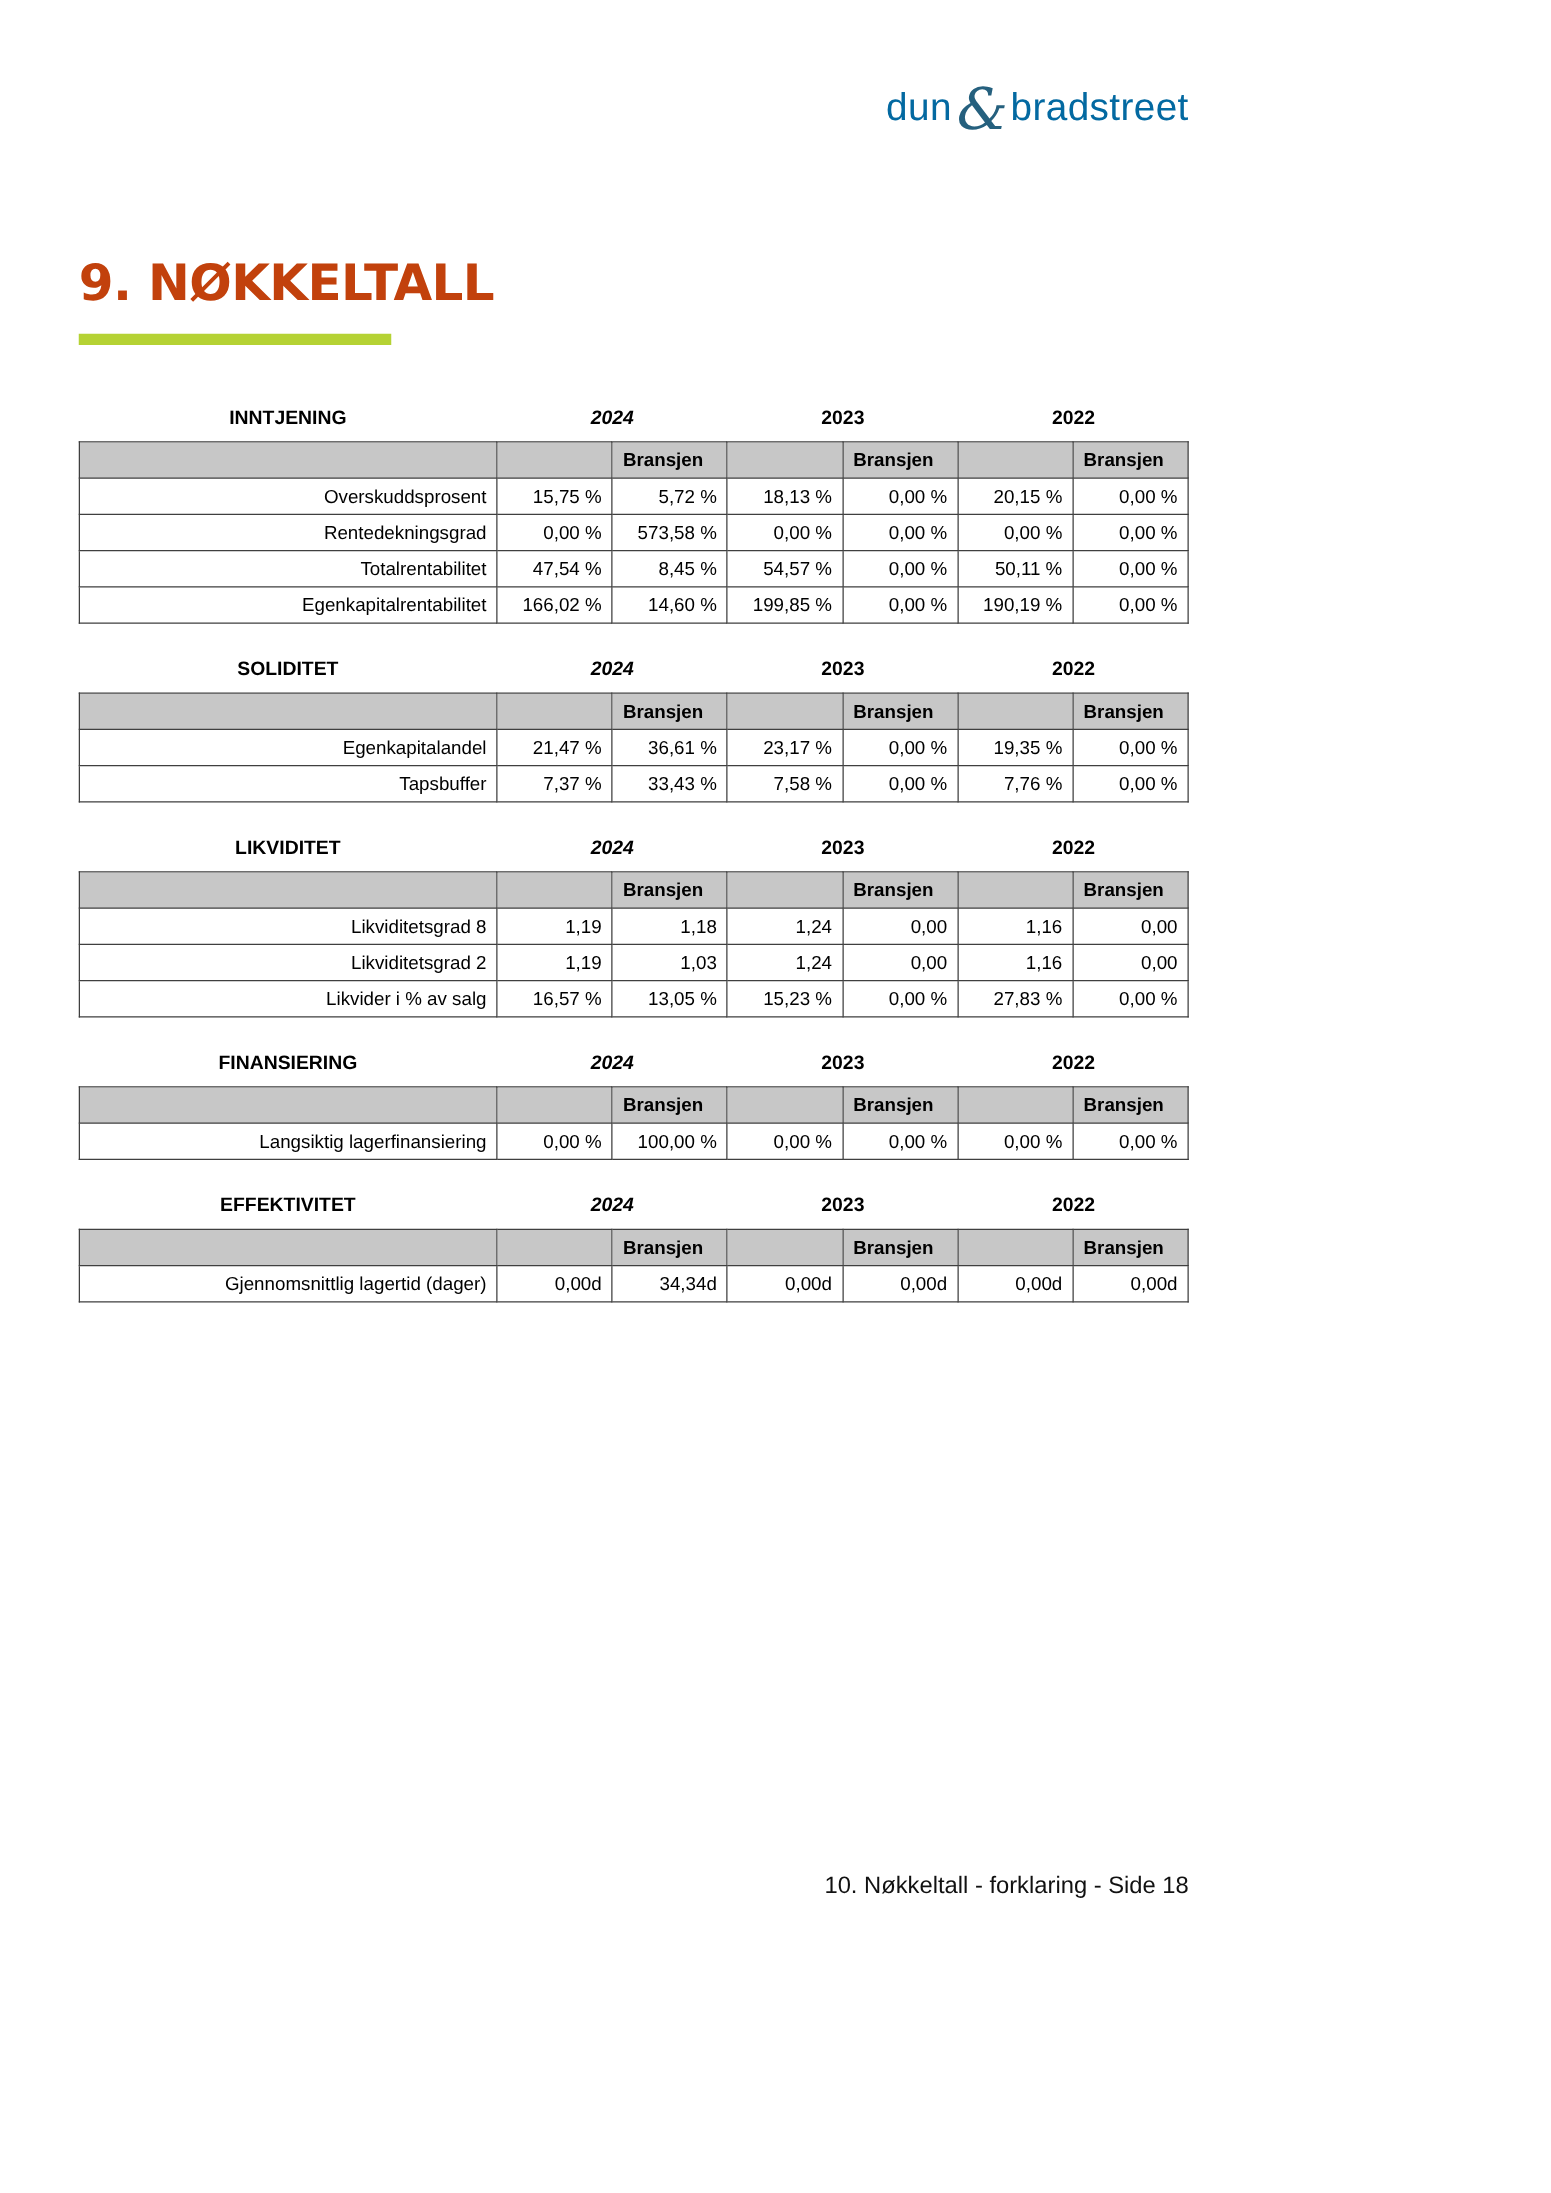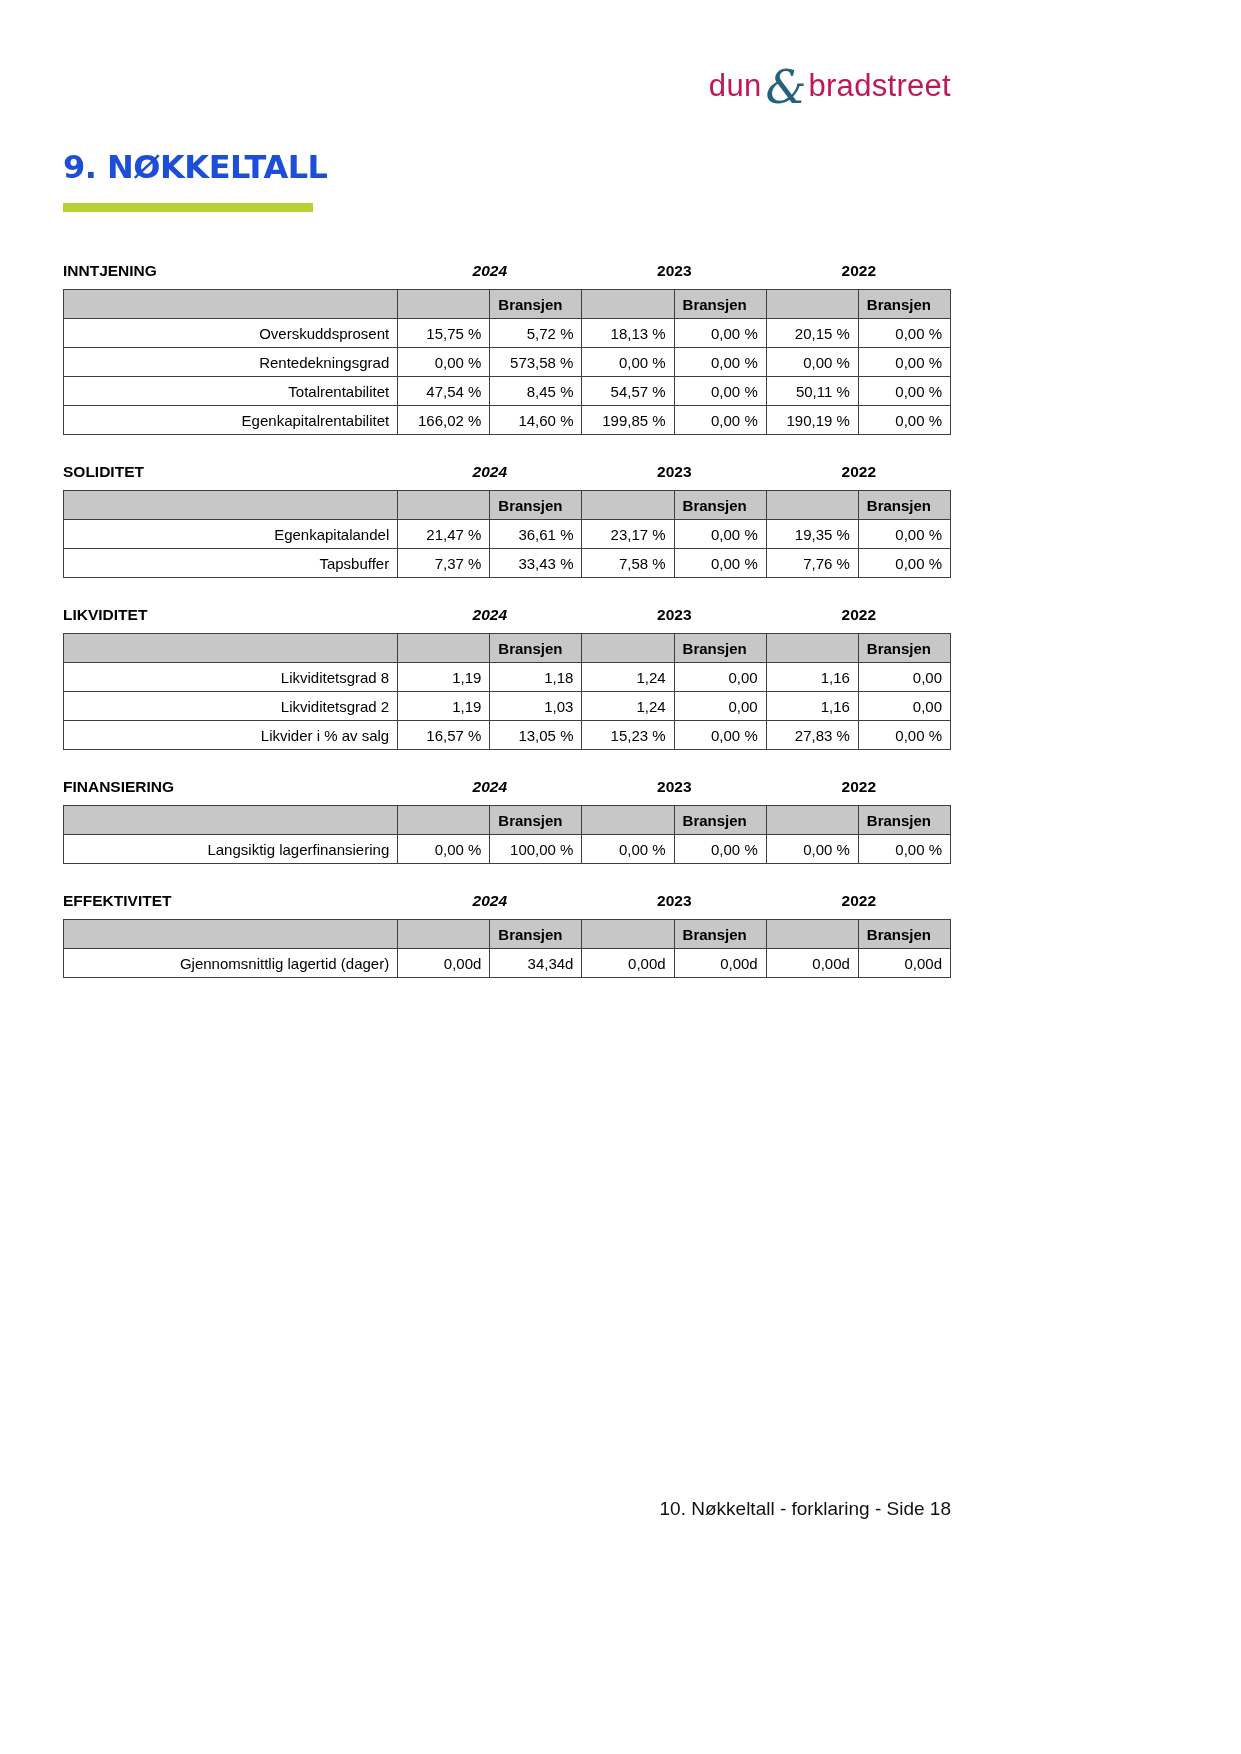--- a/index.html
+++ b/index.html
@@ -9,48 +9,48 @@
     font-family:"Liberation Sans", sans-serif;
     color:#000;
     position:relative;
   }
   .page { position:relative; width:1241px; height:1754px; overflow:hidden; background:#fff; }
   .content { position:absolute; left:63px; top:0; width:888px; }
 
   
   .logo { margin-top:68px; text-align:right; white-space:nowrap; }
   .lg-word {
-    font-size:31px; color:#be185d; letter-spacing:0.3px; font-weight:400;
+    font-size:31px; color:#0369a1; letter-spacing:0.3px; font-weight:400;
   }
   .lg-amp {
     font-family:"DejaVu Serif", serif;
     font-style:italic;
     font-size:46px; color:#25607E;
     vertical-align:-7px; margin:0 2px 0 4px; line-height:0;
   }
 
   
   .title {
-    margin-top:44px;
+    margin-top:100px;
     font-family:"DejaVu Sans", "Liberation Sans", sans-serif;
-    font-size:32px; font-weight:800; letter-spacing:-0.5px; color:#1d4ed8;
+    font-size:40px; font-weight:800; letter-spacing:-0.5px; color:#c2410c;
   }
   .accent-bar { margin-top:17px; width:250px; height:9px; background:#B5D234; }
 
   
   .tbl-section { margin-top:28px; }
   .tbl-section.first { margin-top:50px; }
   .sec-head {
     display:grid;
     grid-template-columns:37.68% repeat(6, 1fr);
     font-size:15.5px; font-weight:bold;
     margin-bottom:9px;
     align-items:end;
   }
-  .sec-title { grid-column:1; text-align:left; }
+  .sec-title { grid-column:1; text-align:center; }
   .yr { text-align:center; }
   .y1 { grid-column:2 / span 2;font-style:italic; }
   .y2 { grid-column:4 / span 2; }
   .y3 { grid-column:6 / span 2; }
 
   table.kt {
     width:100%; border-collapse:collapse; table-layout:fixed;
     font-size:15px;
   }
   table.kt col.c-lbl { width:37.68%; }

